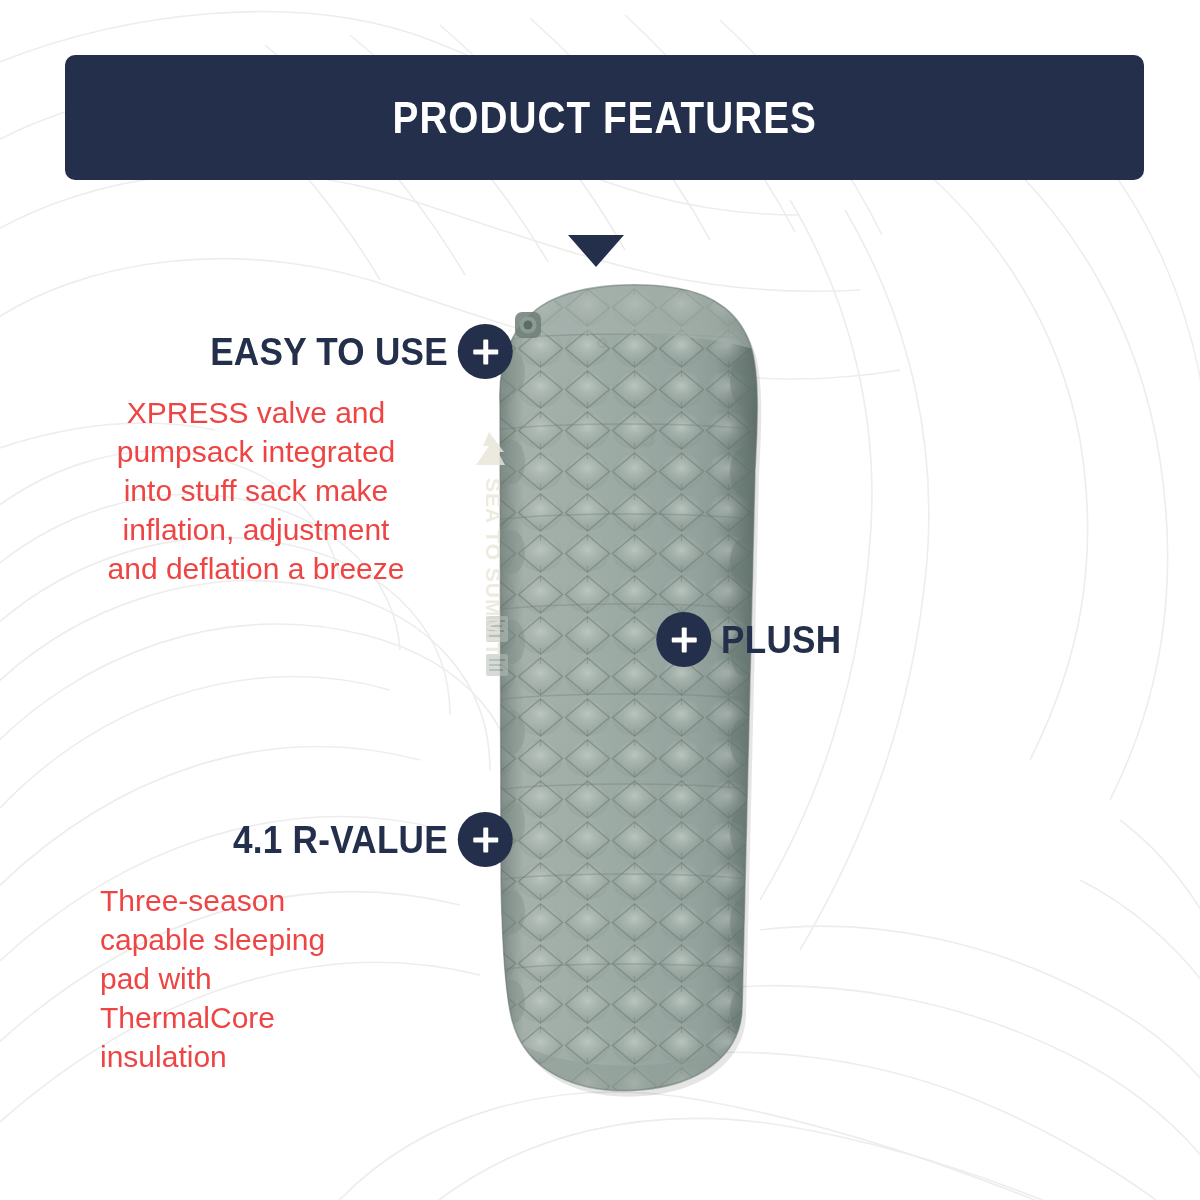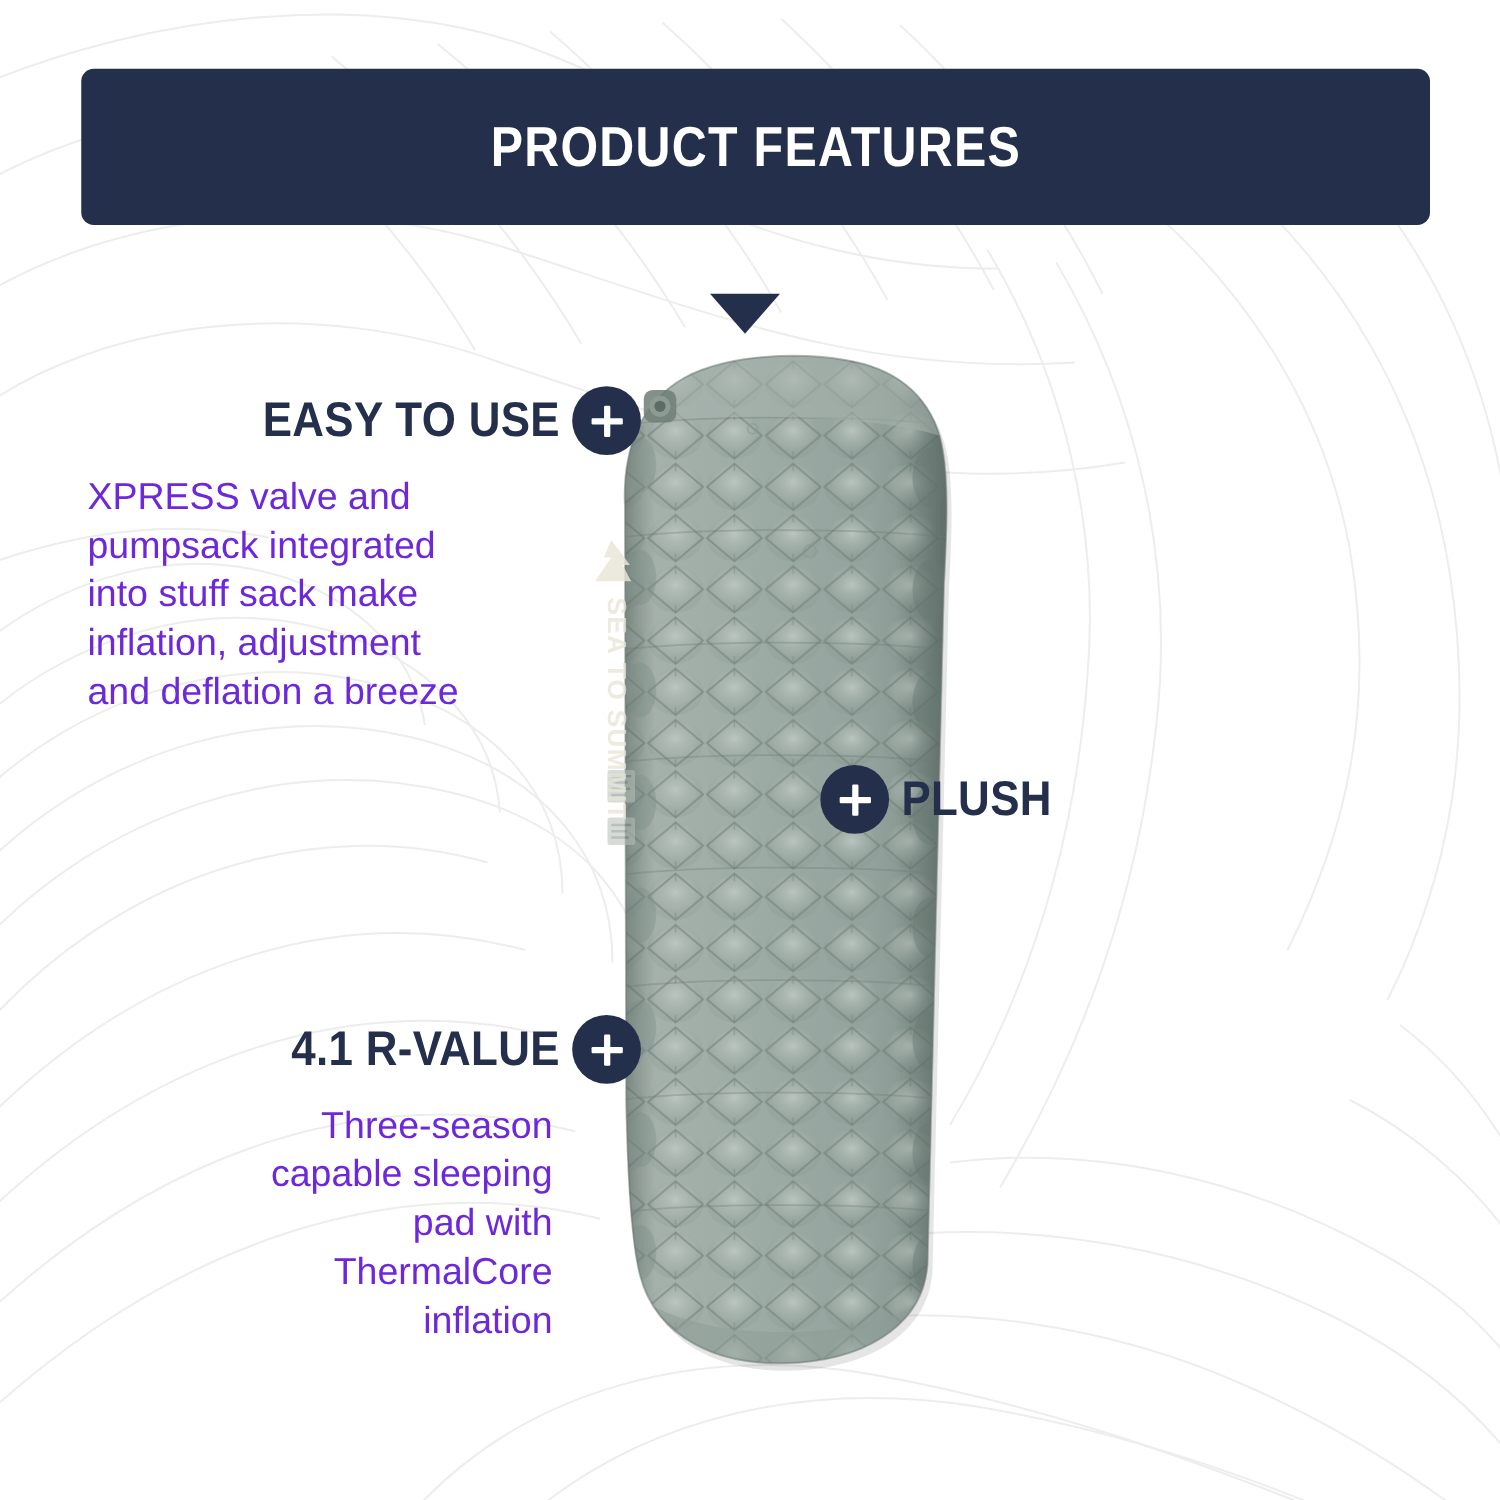--- a/index.html
+++ b/index.html
@@ -70,35 +70,35 @@
   .badge::before, .badge::after {
     content:""; position:absolute; background:#ffffff; border-radius:1px;
   }
   .badge::before { left:50%; top:50%; width:25px; height:5px; transform:translate(-50%,-50%); }
   .badge::after  { left:50%; top:50%; width:5px; height:25px; transform:translate(-50%,-50%); }
 
   .feat-body {
     font-family:"Liberation Sans", sans-serif;
     font-size:30px;
     line-height:1.30;
-    color:#6d28d9;
+    color:#ef4444;
     margin-top:14px;
     white-space:pre-line;
   }
 
   
-  #feature-easy { left:70px; top:309px; width:440px; text-align:left; }
+  #feature-easy { left:70px; top:324px; width:440px; text-align:center; }
   #feature-easy .feat-body { padding-right:68px; }
 
   
   #feature-plush { left:659px; top:612px; width:450px; text-align:left; }
   #feature-plush .feat-body { padding-left:85px; }
 
   
-  #feature-rvalue { left:100px; top:812px; width:410px; text-align:right; }
+  #feature-rvalue { left:100px; top:812px; width:410px; }
   #feature-rvalue .feat-body { padding-right:68px; }
 </style>
 </head>
 <body>
 
 <div id="stage">
 
   <svg class="topo" viewBox="0 0 1200 1200" preserveAspectRatio="none">
     <g fill="none" stroke="#ededed" stroke-width="1.6">
       <path d="M-20,70 C120,10 300,-10 430,40 C560,90 640,150 760,160"></path>
@@ -300,16 +300,16 @@
 
   <div class="feature" id="feature-rvalue">
     <div class="feat-head right-badge">
       <span>4.1 R-VALUE</span>
       <span class="badge"></span>
     </div>
     <div class="feat-body">Three-season
 capable sleeping
 pad with
 ThermalCore
-inflation</div>
+insulation</div>
   </div>
 
 </div>
 
 </body></html>

